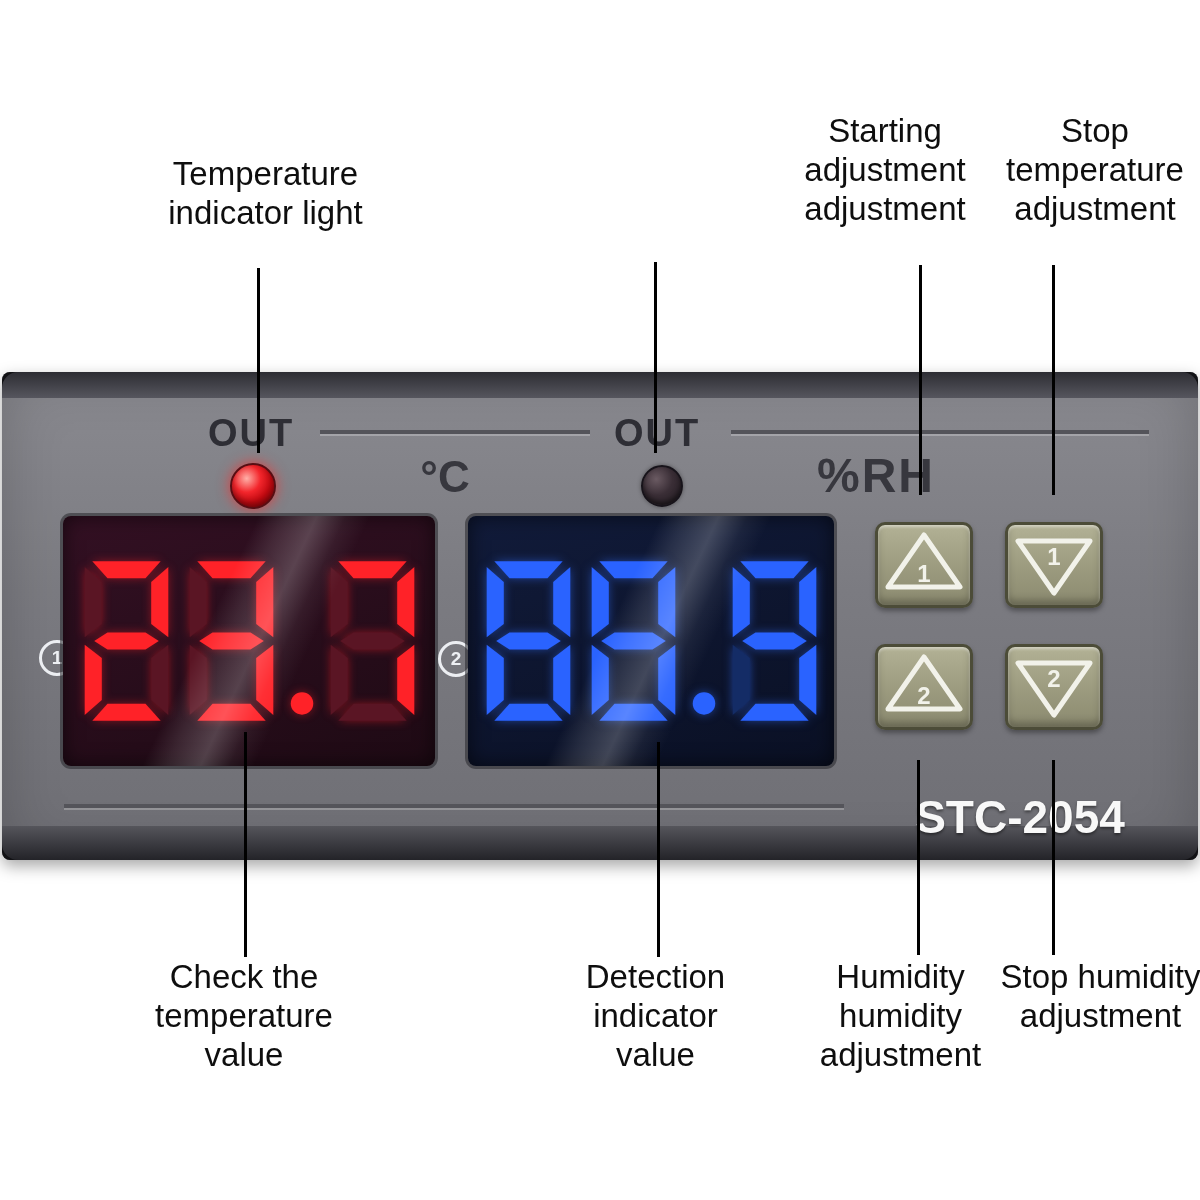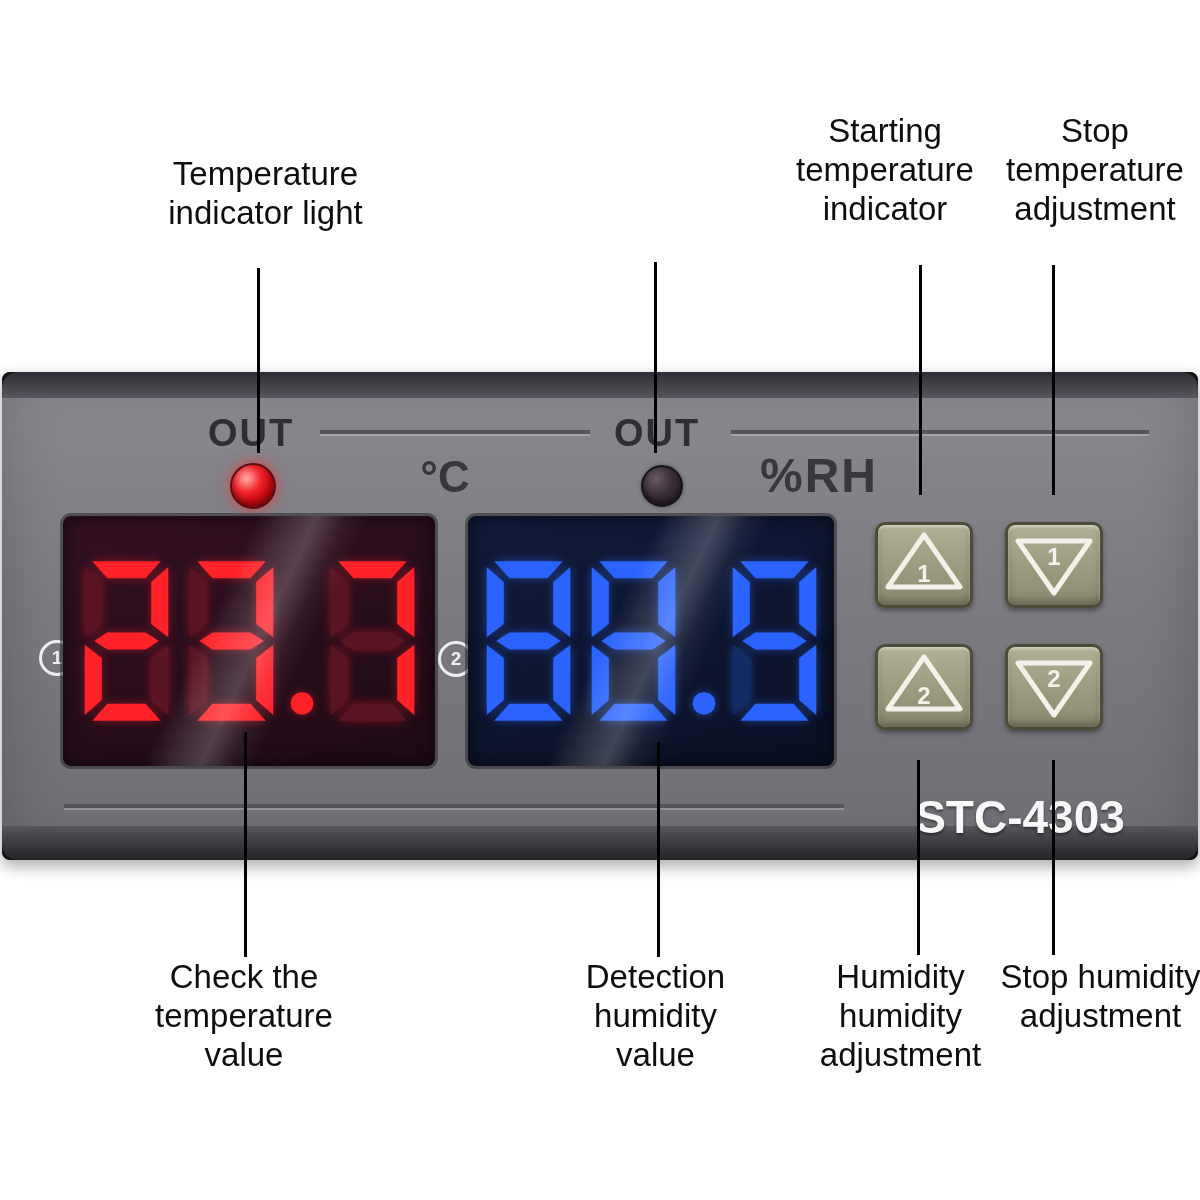--- a/index.html
+++ b/index.html
@@ -48,21 +48,21 @@
   .g3{left:62px;top:432px;width:780px;}
   .led{position:absolute;border-radius:50%;}
   .led-red{left:228px;top:91px;width:42px;height:42px;border:2px solid #5a0d12;
     background:radial-gradient(circle at 35% 32%, #ffb0a8 0%, #f3262c 35%, #c00910 62%, #7e0309 100%);
     box-shadow:0 0 14px rgba(255,40,40,.75), inset 0 -3px 6px rgba(0,0,0,.35);}
   .led-dark{left:639px;top:93px;width:38px;height:38px;border:2px solid #17131a;
     background:radial-gradient(circle at 35% 32%, #6a5a62 0%, #3a2e36 45%, #201a20 100%);
     box-shadow:inset 0 -3px 5px rgba(0,0,0,.5), 0 0 4px rgba(0,0,0,.4);}
   .unit{position:absolute;font-weight:bold;color:#37373e;}
   .unit-c{left:398px;top:80px;width:90px;font-size:44px;text-align:center;}
-  .unit-rh{left:758px;top:76px;width:175px;font-size:48px;text-align:left;letter-spacing:2px;}
+  .unit-rh{left:758px;top:76px;width:175px;font-size:48px;text-align:right;letter-spacing:2px;}
   .circ{position:absolute;width:30px;height:30px;border:3px solid #eceef2;border-radius:50%;
     color:#eef0f4;font-size:19px;font-weight:bold;text-align:center;line-height:30px;}
   .circ1{left:37px;top:268px;}
   .circ2{left:436px;top:269px;}
   .display{position:absolute;top:144px;height:250px;border-radius:8px;
     box-shadow:inset 0 0 20px rgba(0,0,0,.6), 0 0 0 3px rgba(38,38,44,.55);}
   .display-temp{left:61px;width:372px;background:linear-gradient(160deg,#331023 0%,#1e0a14 100%);}
   .display-hum{left:466px;width:366px;background:linear-gradient(160deg,#111b3a 0%,#0a1024 100%);}
   .digits{position:absolute;inset:0;display:flex;align-items:center;justify-content:center;gap:10px;padding:0 6px;}
   .seg-digit{width:95px;height:180px;}
@@ -84,25 +84,25 @@
   .model{position:absolute;left:868px;top:418px;width:300px;text-align:center;
     font-size:46px;font-weight:bold;color:#f8f8f8;z-index:2;
     text-shadow:0 2px 3px rgba(0,0,0,.45);}
 </style>
 </head>
 <body>
 
 <div class="canvas">
 
   <div class="label lab-ti">Temperature indicator light</div>
-  <div class="label lab-st">Starting temperature indicator</div>
+  <div class="label lab-st">Starting adjustment adjustment</div>
   <div class="label lab-ct">Check the temperature value</div>
 
   <div class="label lab-pt">Stop temperature adjustment</div>
-  <div class="label lab-dh">Detection humidity value</div>
+  <div class="label lab-dh">Detection indicator value</div>
   <div class="label lab-sh">Humidity humidity adjustment</div>
   <div class="label lab-ph">Stop humidity adjustment</div>
 
   <div class="cl" style="left:257px;top:268px;height:185px;"></div>
   <div class="cl" style="left:654px;top:262px;height:191px;"></div>
   <div class="cl" style="left:919px;top:265px;height:230px;"></div>
   <div class="cl" style="left:1052px;top:265px;height:230px;"></div>
   <div class="cl" style="left:244px;top:732px;height:225px;"></div>
   <div class="cl" style="left:657px;top:742px;height:215px;"></div>
   <div class="cl" style="left:917px;top:760px;height:195px;"></div>
@@ -220,16 +220,16 @@
           <text x="46" y="57" text-anchor="middle" fill="#f2f2ea" font-size="24" font-weight="bold" font-family="&quot;Liberation Sans&quot;, sans-serif">2</text>
         </svg>
       </div>
     <div class="btn btn-hd">
         <svg viewBox="0 0 92 80">
           <polygon points="10,16 82,16 46,68" fill="none" stroke="#f2f2ea" stroke-width="5" stroke-linejoin="round"></polygon>
           <text x="46" y="40" text-anchor="middle" fill="#f2f2ea" font-size="24" font-weight="bold" font-family="&quot;Liberation Sans&quot;, sans-serif">2</text>
         </svg>
       </div>
 
-    <div class="model">STC-4303</div>
+    <div class="model">STC-2054</div>
   </div>
 
 </div>
 
 </body></html>

